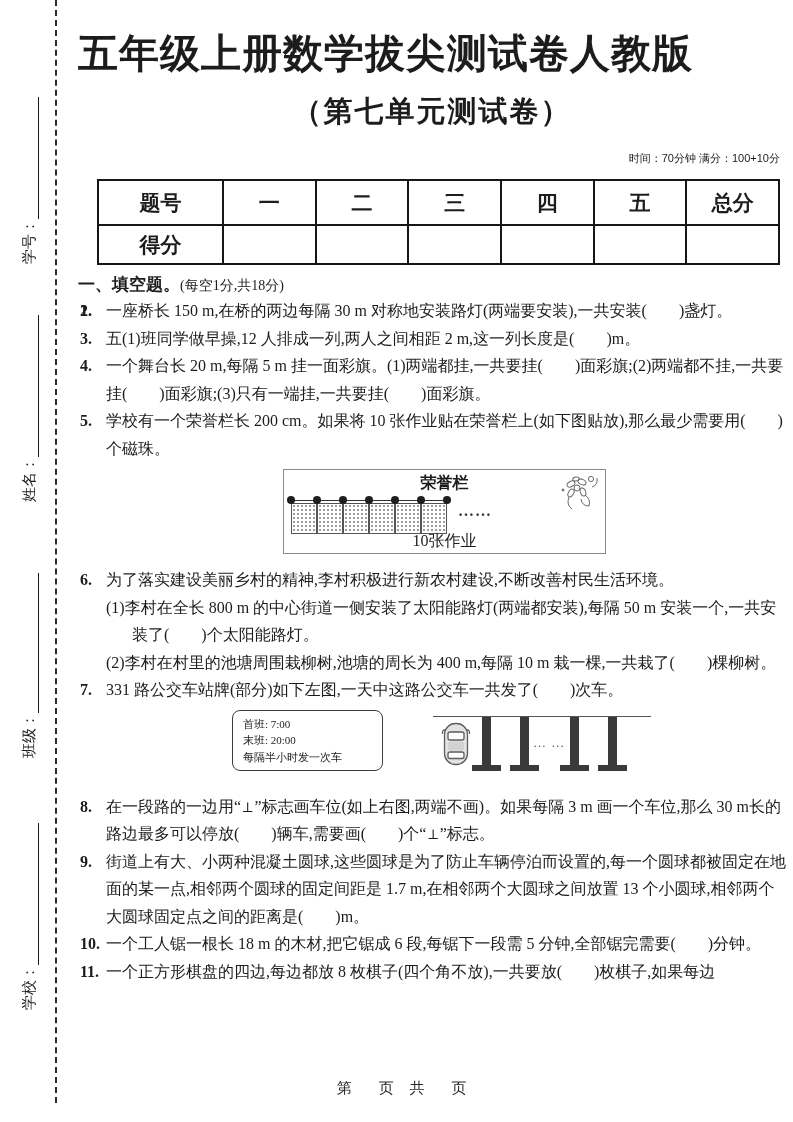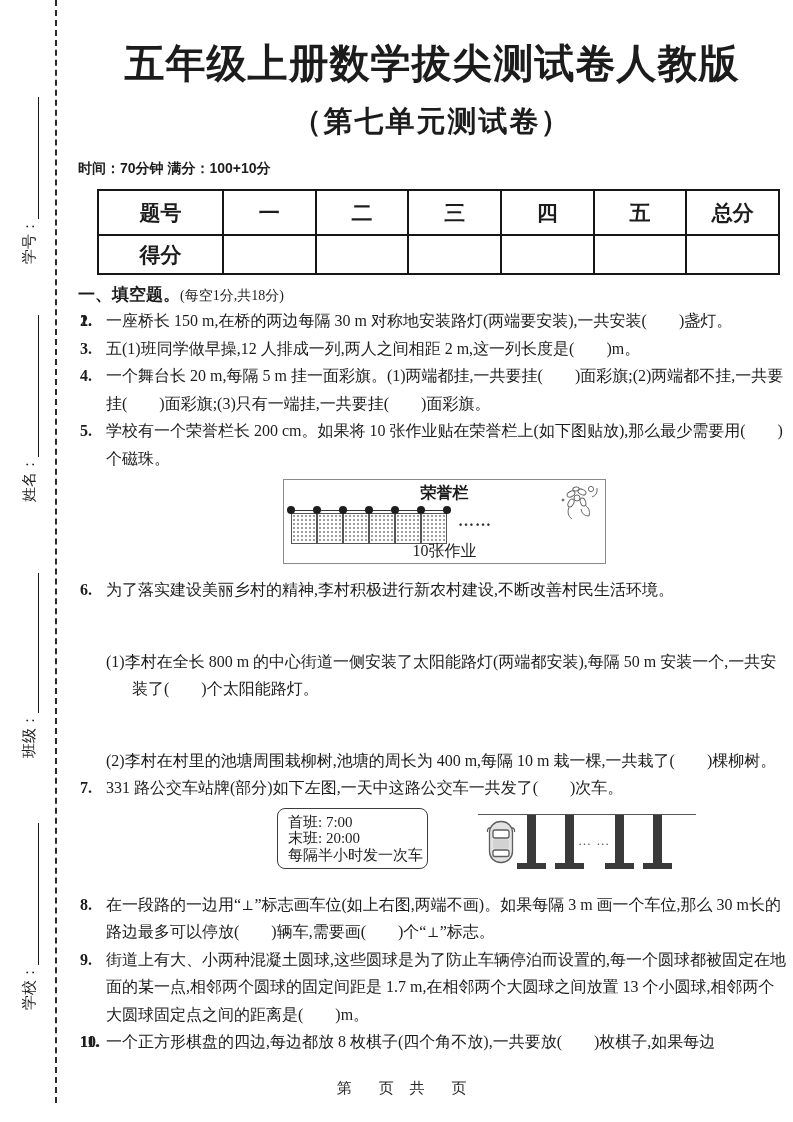--- a/index.html
+++ b/index.html
@@ -30,31 +30,31 @@
   .sf-2 { top:396px; } .sf-2 .blank-line { width:142px; }
   .sf-3 { top:652px; } .sf-3 .blank-line { width:140px; }
   .sf-4 { top:904px; } .sf-4 .blank-line { width:142px; }
 
   
   #content { position:absolute; left:78px; top:0; width:708px; }
 
   .title {
     font-family:"Liberation Sans", sans-serif;
     font-weight:700; font-size:40px; line-height:56px;
-    text-align:center; margin-top:35px; letter-spacing:1px;
+    text-align:left; margin-top:25px; letter-spacing:1px;
   }
   .subtitle {
     font-family:"Liberation Sans", sans-serif;
     font-weight:700; font-size:29px; line-height:44px;
     text-align:center; margin-top:8px; letter-spacing:2px;
   }
   .exam-info {
     font-family:"Liberation Sans", sans-serif;
-    font-weight:700; font-size:14px; line-height:22px;
-    text-align:left; margin:14px 6px 0 0;
+    font-weight:400; font-size:11px; line-height:22px;
+    text-align:right; margin:14px 6px 0 0;
   }
 
   table.score-table {
     border-collapse:collapse; margin:10px 0 0 19px;
     width:683px; table-layout:fixed;
     font-family:"Liberation Sans", sans-serif;
     padding-left:44px;
   }
   table.score-table td {
     border:2px solid #161616; text-align:center;
@@ -63,21 +63,21 @@
   table.score-table col.c-first { width:125px; }
   table.score-table tr.r1 td { height:41px; }
   table.score-table tr.r2 td { height:35px;margin-left:32px; }
 
   .section-heading { margin-top:8px; font-size:17px; line-height:23px; }
   .section-heading .sh-main { font-weight:700; }
   .section-heading .sh-note { font-size:14px; }
 
   .q { position:relative; padding-left:28px; line-height:27.5px; font-size:16px; }
   .q .qnum { position:absolute; left:2px; top:0; width:24px; font-weight:700; }
-  .q .sub { padding-left:26px; text-indent:-26px;margin-top:44px; }
+  .q .sub { padding-left:26px; text-indent:-26px; }
 
   
   .fig-honor {
     position:relative; width:323px; height:85px;
     border:1px solid #8a8a8a; margin:7px 16px 12px 205px;
     box-sizing:border-box;
   }
   .fig-honor .fh-title {
     position:absolute; top:3px; left:0; width:100%;
     text-align:center; font-weight:700; font-size:16px;
@@ -96,23 +96,22 @@
   }
   .fh-ellipsis { position:absolute; left:174px; top:32px; font-size:16px; font-weight:700; letter-spacing:1px; color:#333; }
   .fh-caption { position:absolute; bottom:1px; left:0; width:100%; text-align:center; font-size:16px; }
   .fh-flower { position:absolute; right:6px; top:3px; }
 
   
   .fig-bus { display:flex; align-items:flex-start; margin:6px 0 10px 154px; }
   .bus-sign {
     width:151px; box-sizing:border-box;
     border:1.6px solid #3c3c3c; border-radius:8px;
-    padding:5px 10px; font-size:15px; line-height:16.5px;
+    padding:5px 10px; font-size:11px; line-height:16.5px;
     white-space:nowrap;
-    margin-left:45px;
   }
   .parking {
     position:relative; width:218px; height:66px;
     border-top:1.6px solid #555; margin-left:50px; margin-top:6px;
   }
   .post { position:absolute; top:0; width:9px; height:48px; background:#3a3a3a; }
   .post::after {
     content:""; position:absolute; bottom:-6px; left:-10px;
     width:29px; height:6px; background:#3a3a3a;
   }
@@ -292,20 +291,21 @@
   <div class="q">
     <span class="qnum">8.</span>
     <span>在一段路的一边用“⊥”标志画车位(如上右图,两端不画)。如果每隔 3 m 画一个车位,那么 30 m长的路边最多可以停放(　　)辆车,需要画(　　)个“⊥”标志。</span>
   </div>
   <div class="q">
     <span class="qnum">9.</span>
     <span>街道上有大、小两种混凝土圆球,这些圆球是为了防止车辆停泊而设置的,每一个圆球都被固定在地面的某一点,相邻两个圆球的固定间距是 1.7 m,在相邻两个大圆球之间放置 13 个小圆球,相邻两个大圆球固定点之间的距离是(　　)m。</span>
   </div>
   <div class="q">
     <span class="qnum">10.</span>
+    <span>一个工人锯一根长 18 m 的木材,把它锯成 6 段,每锯下一段需 5 分钟,全部锯完需要(　　)分钟。</span>
   </div>
   <div class="q">
     <span class="qnum">11.</span>
     <span>一个正方形棋盘的四边,每边都放 8 枚棋子(四个角不放),一共要放(　　)枚棋子,如果每边</span>
   </div>
 
 </div>
 
 <div class="page-footer">第　页 共　页</div>
 

